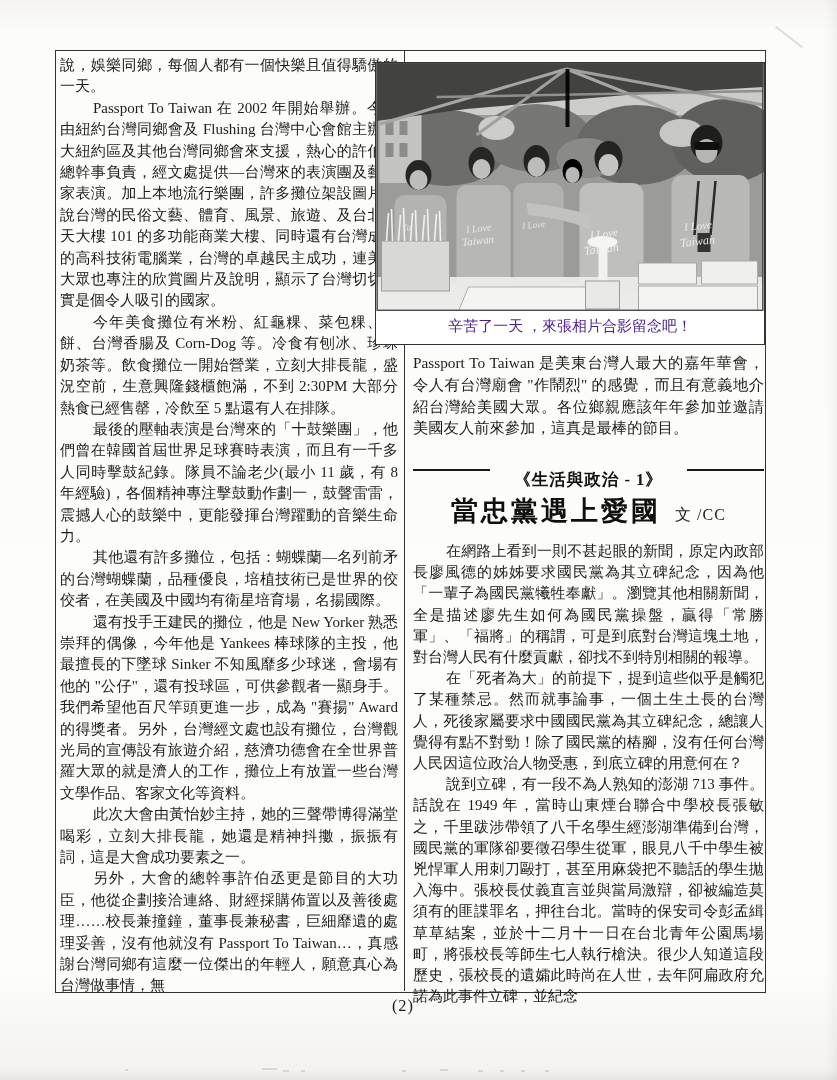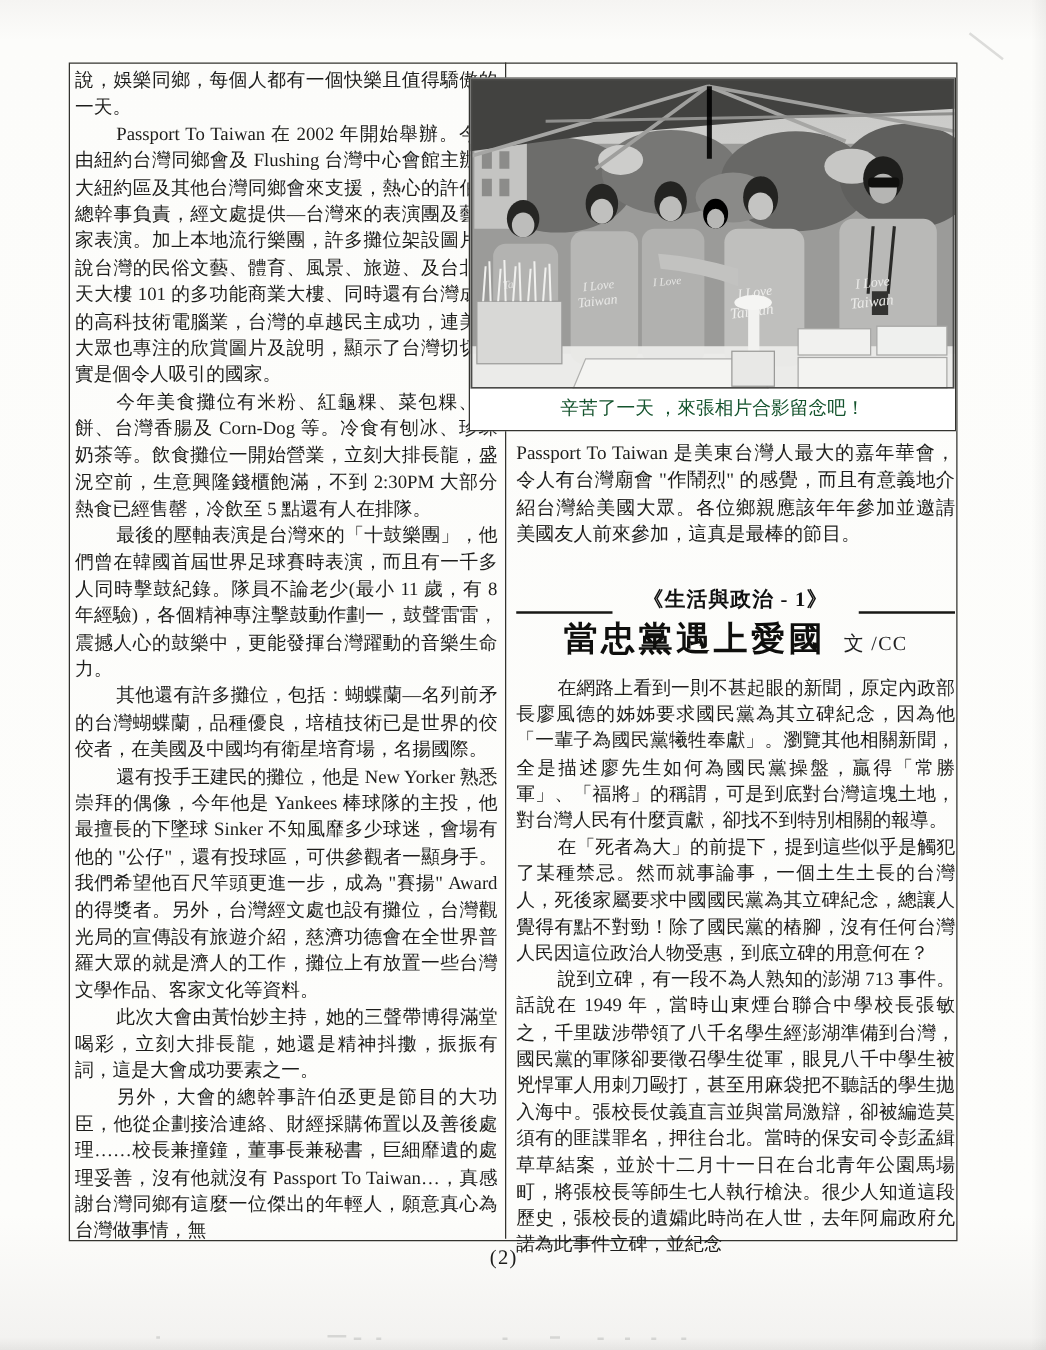--- a/index.html
+++ b/index.html
@@ -10,22 +10,22 @@
   .divider{position:absolute;left:404px;top:50px;height:941px;width:0;border-left:1.6px solid #33332f;}
   .col{position:absolute;text-align:justify;}
   .left-col{left:60px;top:55px;width:338px;font-size:15px;line-height:21.4px;}
   .rc-cont{left:413px;top:352px;width:351px;font-size:15.3px;line-height:21.8px;}
   .rc-body{left:413px;top:541px;width:351px;font-size:15px;line-height:21.2px;}
   .col p{margin:0;}
   .indent{text-indent:2.2em;}
   .photo-box{position:absolute;left:375px;top:62px;width:390px;height:283px;background:#fff;
              border:1.5px solid #33332f;box-sizing:border-box;}
   .photo-box svg{display:block;width:100%;height:248px;background:#cfcfcd;}
-  .caption{height:31px;text-align:center;font-size:15px;padding-top:6px;box-sizing:border-box;color:#14532d;}
-  .kicker{position:absolute;left:413px;top:469px;width:351px;display:flex;align-items:flex-end;gap:24px;
+  .caption{height:31px;text-align:center;font-size:15px;padding-top:6px;box-sizing:border-box;color:#4c1d95;}
+  .kicker{position:absolute;left:413px;top:469px;width:351px;display:flex;align-items:flex-start;gap:24px;
           font-weight:bold;font-size:16.5px;letter-spacing:1px;color:#111;}
   .kicker .rule{flex:1;height:2.4px;background:#181816;}
   .title-row{position:absolute;left:413px;top:493px;width:351px;text-align:center;white-space:nowrap;}
   .title{font-size:27px;font-weight:bold;letter-spacing:3px;color:#0f0f0d;}
   .byline{font-size:16px;margin-left:14px;letter-spacing:1px;color:#222;}
   .pagenum{position:absolute;left:378px;top:996px;width:50px;text-align:center;font-size:16.5px;letter-spacing:1px;}
   .scratch{position:absolute;left:772px;top:36px;width:34px;height:2px;background:#dcdcda;transform:rotate(38deg);}
   .speck{position:absolute;height:2px;background:#d6d6d4;}
   .edge-shade-r{position:absolute;right:0;top:0;width:12px;height:100%;
                 background:linear-gradient(to right,rgba(0,0,0,0),rgba(0,0,0,0.045));}

